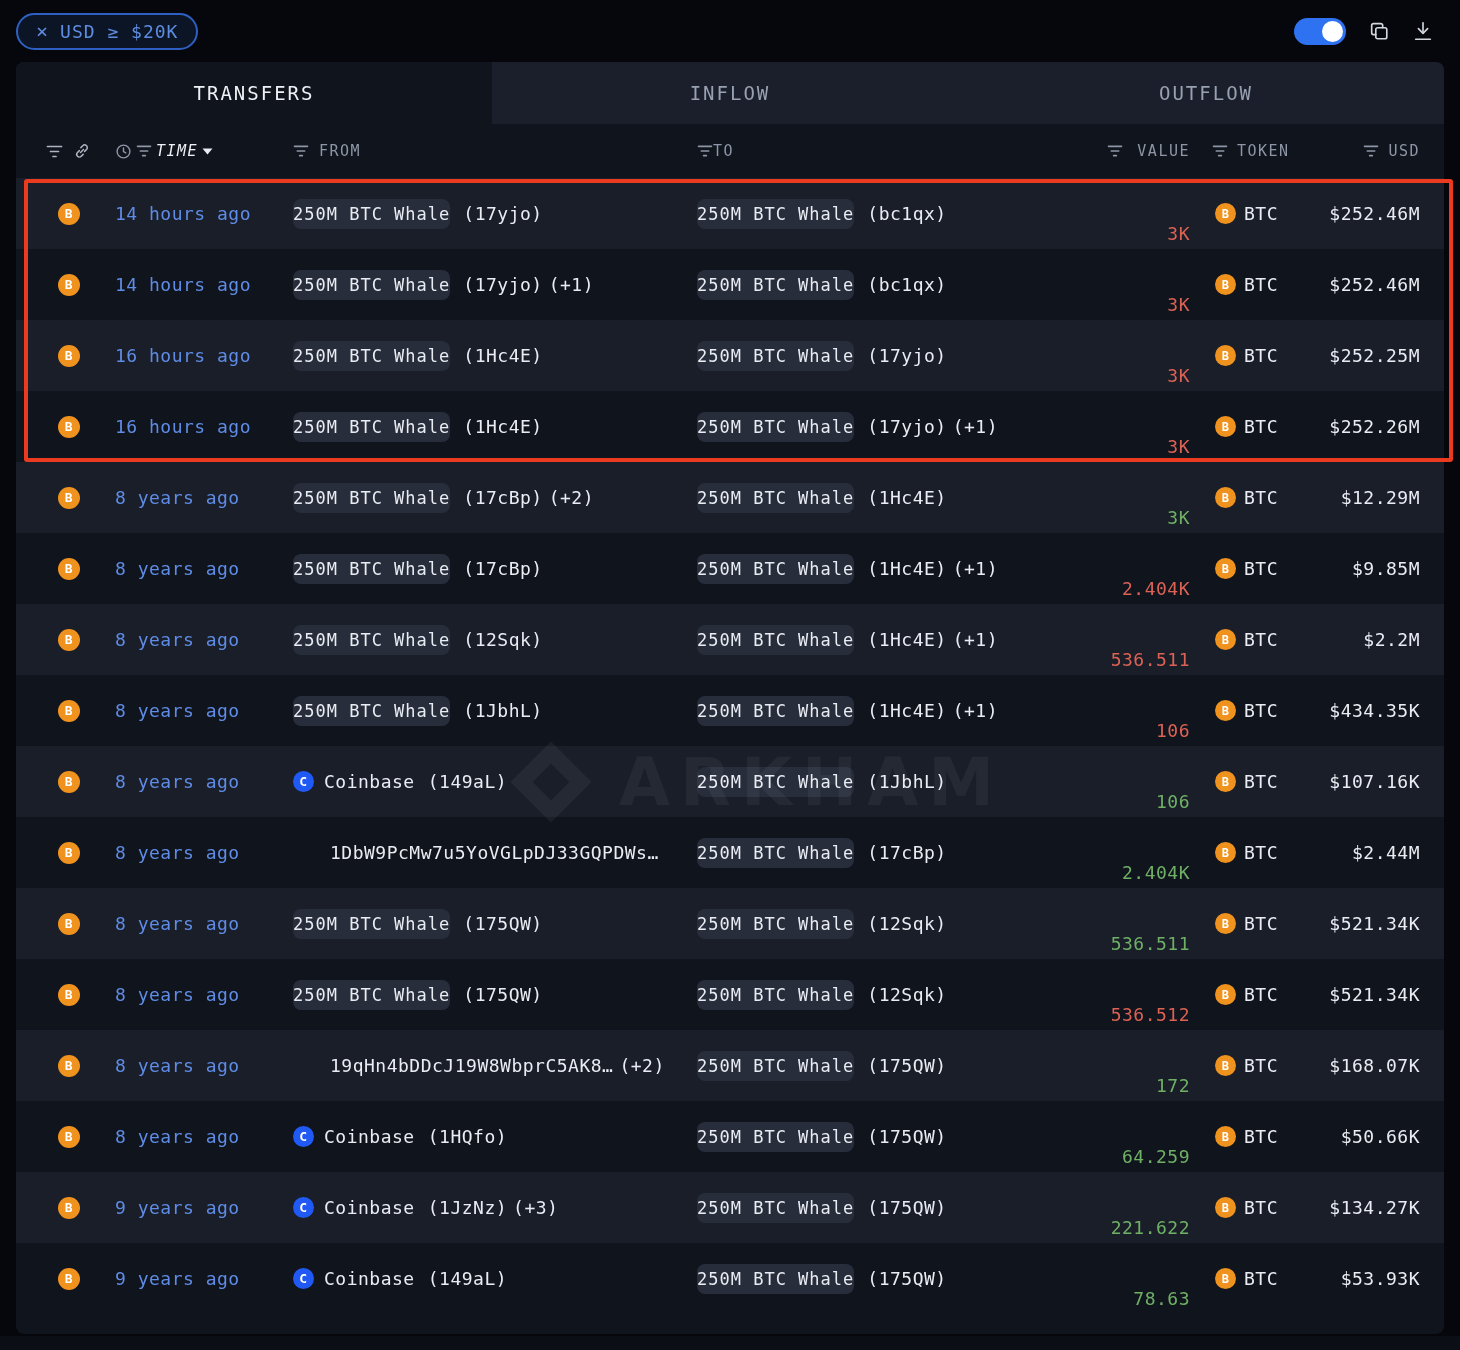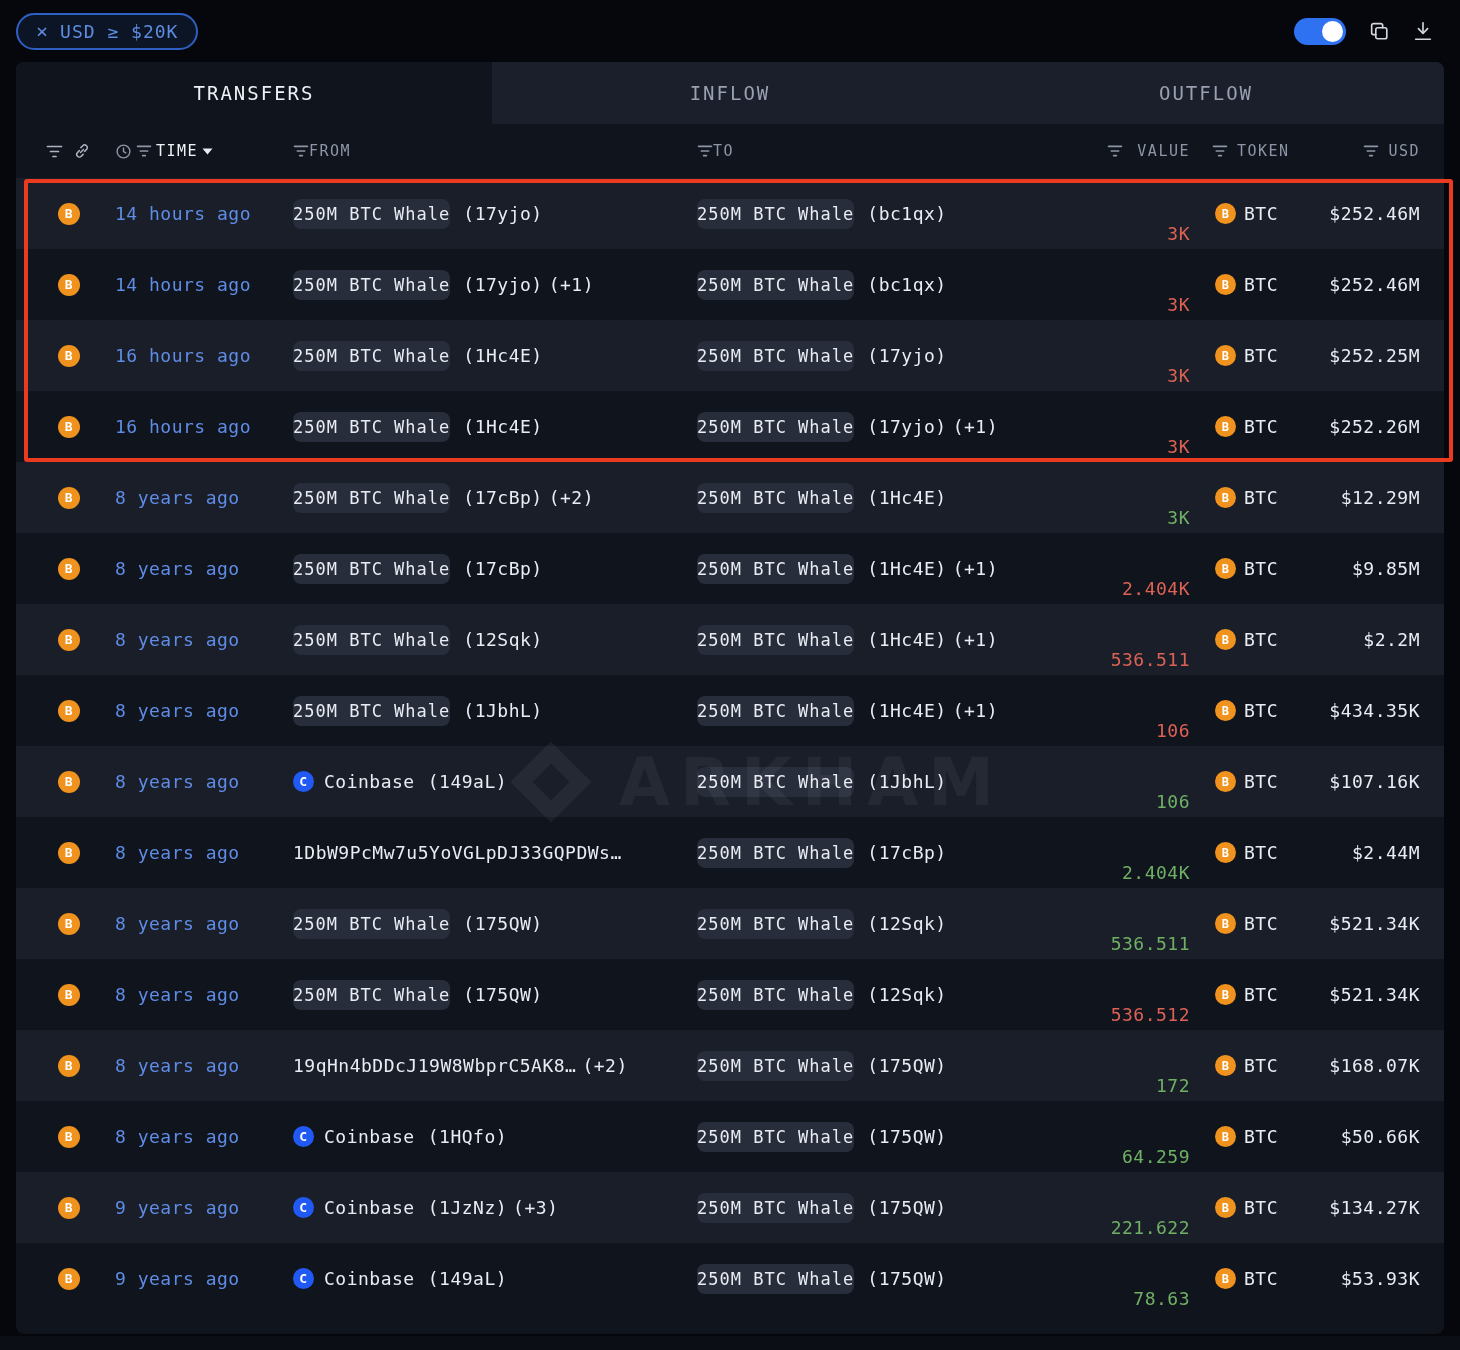--- a/index.html
+++ b/index.html
@@ -29,22 +29,22 @@
   .panel { position:absolute; left:16px; top:62px; width:1428px; height:1272px; background:#10141d; border-radius:8px; }
 
   .tabs { display:flex; height:62px; background:#1a1f2b; border-radius:8px 8px 0 0; overflow:hidden; }
   .tab { flex:1; display:flex; align-items:center; justify-content:center; font-size:19px; letter-spacing:2px; color:#98a0b1; cursor:pointer; }
   .tab.active { background:#10141d; color:#eef1f6; }
 
   
   .header-row { height:54px; display:flex; align-items:center; font-size:15px; color:#8d95a6; letter-spacing:1.5px; }
   .hcell { display:flex; align-items:center; flex:none; }
   .h-icons { width:99px; padding-left:30px; gap:10px; color:#aeb5c2; }
-  .h-time  { width:178px; gap:4px; }
-  .h-from  { width:404px; }
+  .h-time  { width:178px; gap:4px;font-style:italic; }
+  .h-from  { width:404px; gap:10px; }
   .h-to    { width:409px; gap:0; }
   .h-value { width:84px; justify-content:flex-end; gap:14px; }
   .h-token { width:104px; padding-left:22px; gap:9px; }
   .h-usd   { flex:1; justify-content:flex-end; padding-right:24px; gap:9px; }
   .hlabel.sorted { color:#eef1f6; }
   .hicon { display:flex; align-items:center; cursor:pointer; }
 
   
   .row { height:71px; display:flex; align-items:center; font-size:18px; letter-spacing:0.5px; cursor:pointer; }
   .rows .row:nth-child(odd) { background:#191e29; }
@@ -59,21 +59,21 @@
 
   .coin-badge { width:22px; height:22px; border-radius:50%; display:inline-flex; align-items:center; justify-content:center;
                 font-weight:bold; font-size:13px; color:#fff; flex:none; }
   .btc-badge { background:#f0921e; }
   .cb-badge  { background:#2159f5; width:21px; height:21px; font-size:13px; }
   .token-badge { width:21px; height:21px; font-size:12px; }
 
   .chip { display:none; align-items:center; background:#272d3b; border-radius:8px; padding:5px 0;
           font-size:17px; letter-spacing:1px; color:#e9ecf2; flex:none; }
   .exchange { display:none; align-items:center; gap:10px; flex:none; }
-  .plain { display:none; }
+  .plain { display:none;margin-left:37px; }
   .addr { margin-left:13px; }  .addr:empty { margin-left:0; }
   .extra { margin-left:6px; }  .extra:empty { margin-left:0; }
 
   .out { color:#dc6254; }
   .in  { color:#6fb065; }
 
   
   .annotation-box { position:absolute; left:24px; top:179px; width:1429px; height:283px;
                     border:4px solid #ea3a20; border-radius:3px; z-index:10; pointer-events:none; }
   .watermark { position:absolute; left:505px; top:736px; display:flex; align-items:center; gap:22px;

